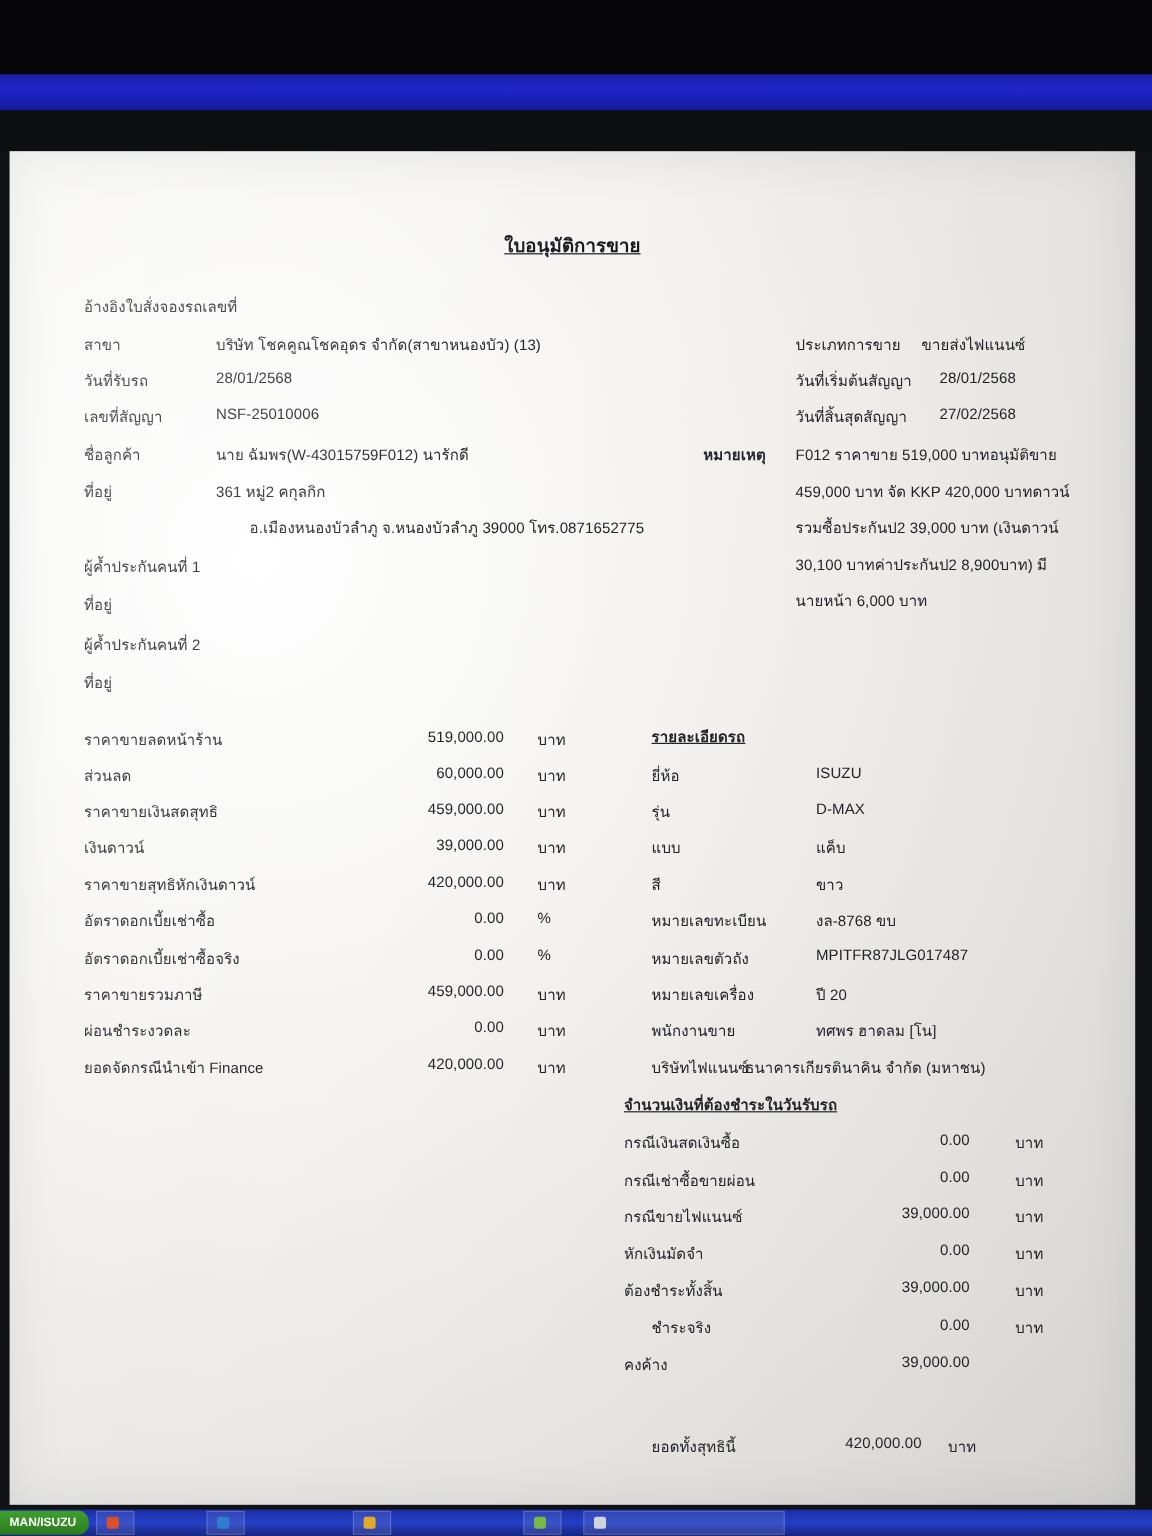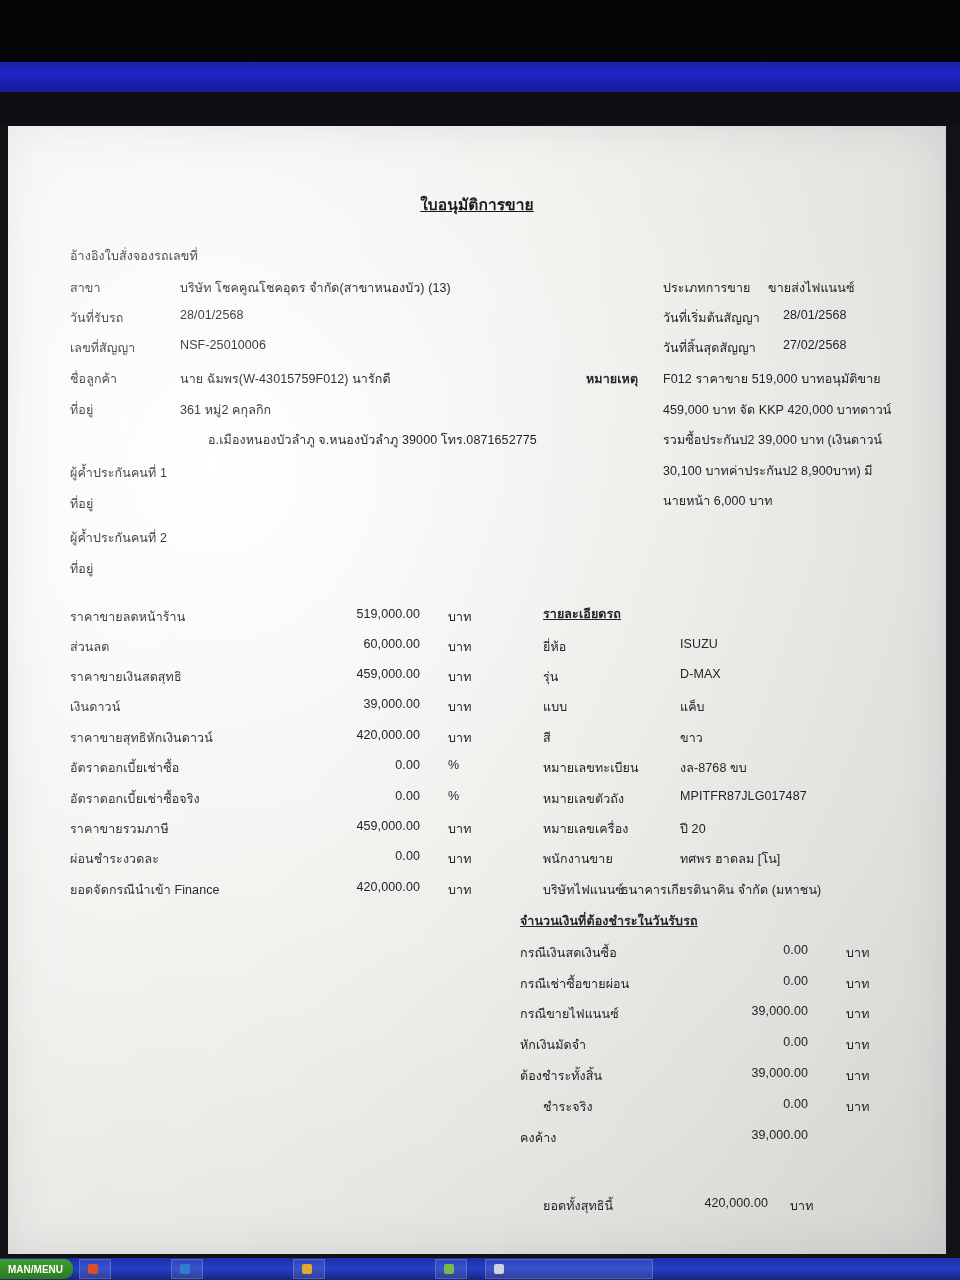--- a/index.html
+++ b/index.html
@@ -293,21 +293,21 @@
       <div class="abs PU" style="top:1002px;"></div>
 
       <div class="abs" style="top:1070px;left:535px;">ยอดทั้งสุทธินี้</div>
       <div class="abs" style="top:1070px;left:660px;width:100px;text-align:right;">420,000.00</div>
       <div class="abs" style="top:1070px;left:782px;">บาท</div>
 
     </div>
   </div>
 
   <div class="taskbar">
-    <div class="tb-start">MAN/MENU</div>
+    <div class="tb-start">MAN/ISUZU</div>
     <div class="tb-item">
       <span class="tb-icon" style="background:#d94f2a"></span>
       <span></span>
     </div>
     <div class="tb-item" style="margin-left:60px;">
       <span class="tb-icon" style="background:#2f7fd0"></span>
       <span></span>
     </div>
     <div class="tb-item" style="margin-left:90px;">
       <span class="tb-icon" style="background:#e0a92b"></span>

